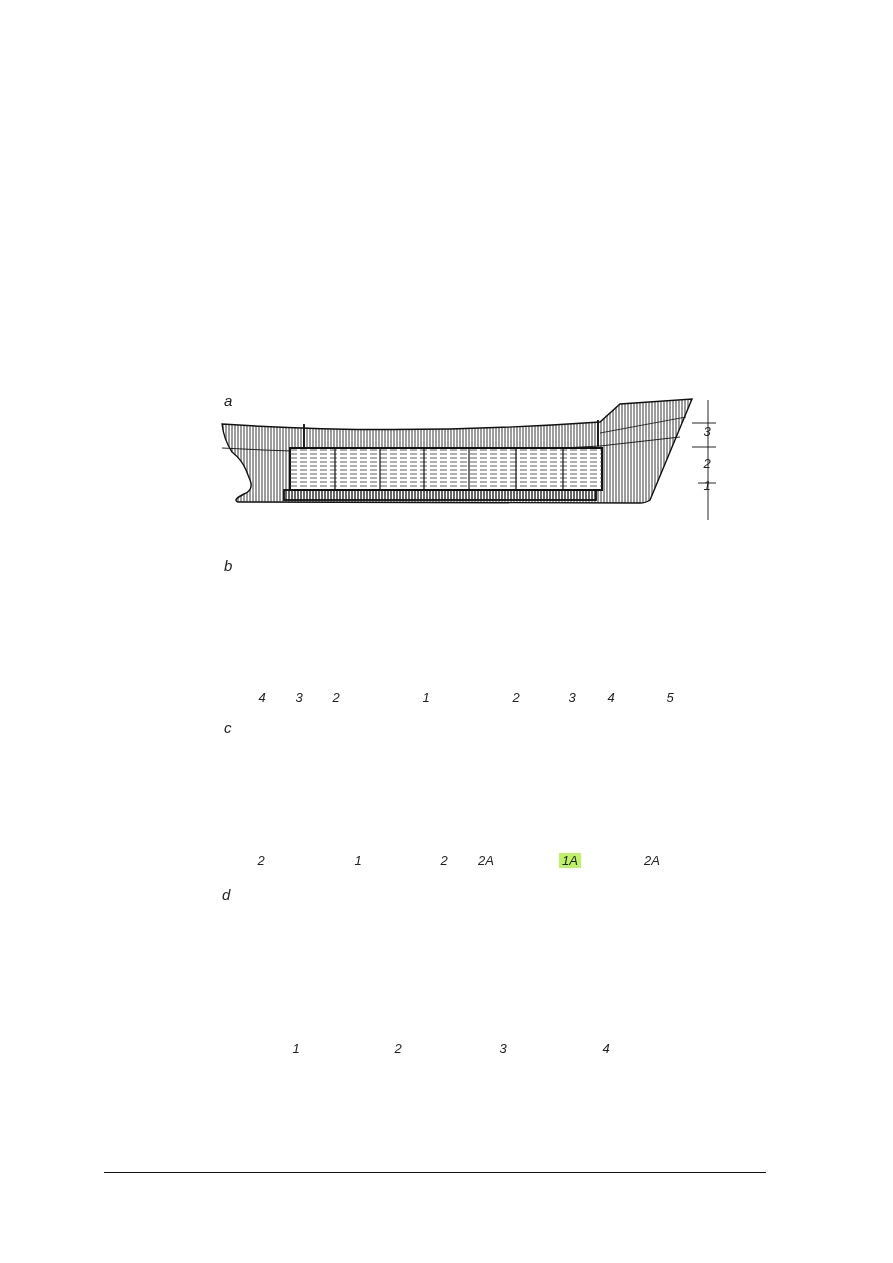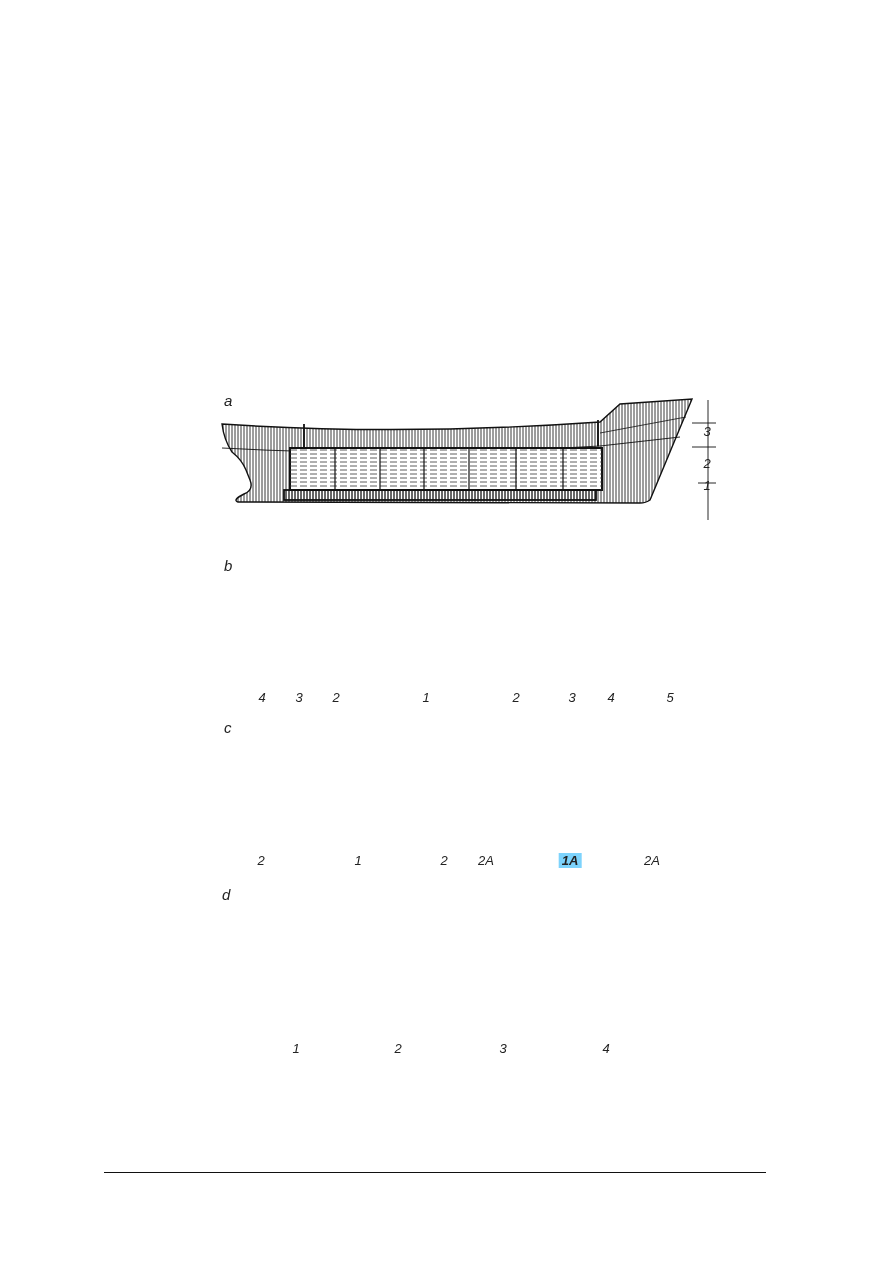--- a/index.html
+++ b/index.html
@@ -190,21 +190,21 @@
 <div class="dim" style="left:516px;top:690px;background:#fff;padding:0 3px;">2</div>
 <div class="dim" style="left:572px;top:690px;background:#fff;padding:0 3px;">3</div>
 <div class="dim" style="left:611px;top:690px;background:#fff;padding:0 3px;">4</div>
 <div class="dim" style="left:670px;top:690px;background:#fff;padding:0 3px;">5</div>
 
 
 <div class="dim" style="left:261px;top:853px;background:#fff;padding:0 3px;">2</div>
 <div class="dim" style="left:358px;top:853px;background:#fff;padding:0 3px;">1</div>
 <div class="dim" style="left:444px;top:853px;background:#fff;padding:0 3px;">2</div>
 <div class="dim" style="left:486px;top:853px;background:#fff;padding:0 3px;">2A</div>
-<div class="dim" style="left:570px;top:853px;background:#7dd3fc;padding:0 3px;font-weight:bold;">1A</div>
+<div class="dim" style="left:570px;top:853px;background:#bef264;padding:0 3px;">1A</div>
 <div class="dim" style="left:652px;top:853px;background:#fff;padding:0 3px;">2A</div>
 
 
 <div class="dim" style="left:296px;top:1041px;background:#fff;padding:0 5px;">1</div>
 <div class="dim" style="left:398px;top:1041px;background:#fff;padding:0 5px;">2</div>
 <div class="dim" style="left:503px;top:1041px;background:#fff;padding:0 5px;">3</div>
 <div class="dim" style="left:606px;top:1041px;background:#fff;padding:0 5px;">4</div>
 
 <div class="footer-rule"></div>
 

